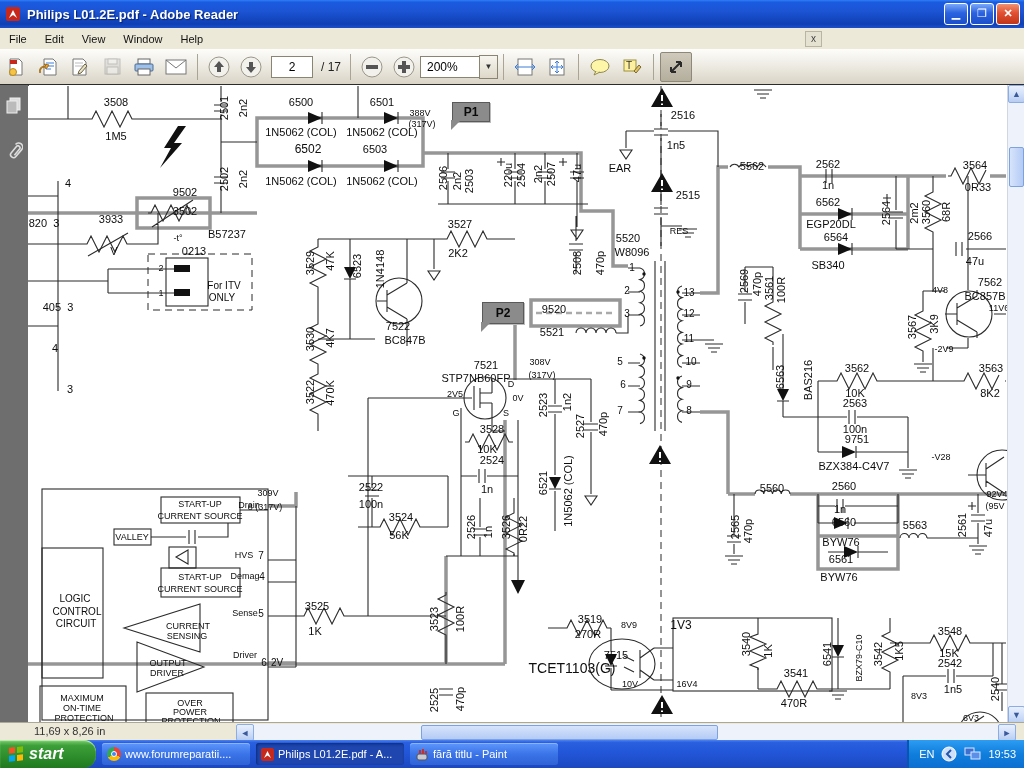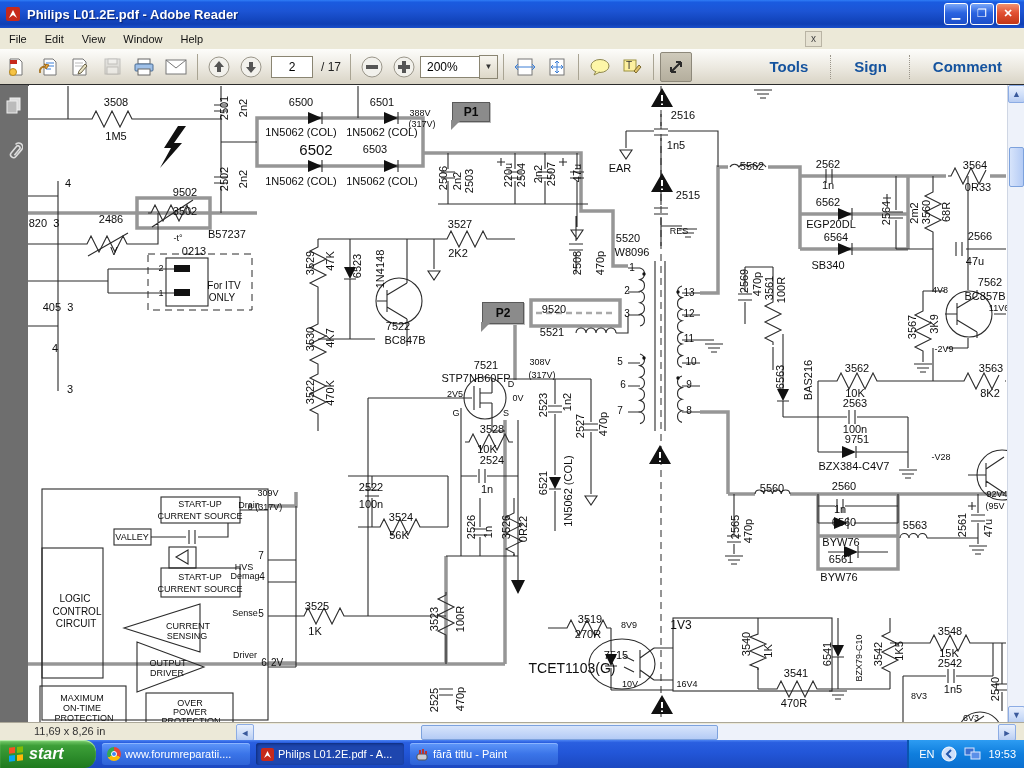--- a/index.html
+++ b/index.html
@@ -199,27 +199,20 @@
           <text x="5" y="12" font-size="10" fill="#333" font-family="Liberation Sans">T</text>
           <path d="M13 14 l5 -6 l2 2 l-5 6 Z" fill="#e0c26a" stroke="#7c6a2c"></path>
         </svg>
     </span>
     <span class="tsep"></span>
     <span class="tbtn" style="background:linear-gradient(#cfcabb,#b4ae9d);border:1px solid #8d887a;">
       <svg width="18" height="18">
           <path d="M4 14 L14 4 M14 4 h-5 M14 4 v5 M4 14 h5 M4 14 v-5" stroke="#2a2a2a" stroke-width="2" fill="none"></path>
         </svg>
     </span>
-    <span class="rightlabels">
-      <span class="rlab">Tools</span>
-      <span class="dotsep"></span>
-      <span class="rlab">Sign</span>
-      <span class="dotsep"></span>
-      <span class="rlab">Comment</span>
-    </span>
   </div>
 
   <div id="docarea">
     <div id="sidestrip">
       <span class="sideicon" style="top:10px">
         <svg width="18" height="18">
             <rect x="5" y="2" width="10" height="12" fill="#ddd" stroke="#eee"></rect>
             <rect x="2" y="5" width="10" height="12" fill="#bbb" stroke="#eee"></rect>
           </svg>
       </span>
@@ -388,41 +381,41 @@
       </svg>
       <div id="sch-labels">
           <span class="sl" style="left: 88px; top: 16px; font-size: 11px;">3508</span>
           <span class="sl" style="left: 88px; top: 50px; font-size: 11px;">1M5</span>
           <span class="sl" style="left: 196px; top: 22px; font-size: 11px; transform: translate(-50%, -50%) rotate(-90deg);">2501</span>
           <span class="sl" style="left: 215px; top: 22px; font-size: 11px; transform: translate(-50%, -50%) rotate(-90deg);">2n2</span>
           <span class="sl" style="left: 196px; top: 93px; font-size: 11px; transform: translate(-50%, -50%) rotate(-90deg);">2502</span>
           <span class="sl" style="left: 215px; top: 93px; font-size: 11px; transform: translate(-50%, -50%) rotate(-90deg);">2n2</span>
           <span class="sl" style="left: 40px; top: 97px; font-size: 11px;">4</span>
           <span class="sl" style="left: 16px; top: 137px; font-size: 11px;">820  3</span>
-          <span class="sl" style="left: 83px; top: 133px; font-size: 11px;">2486</span>
+          <span class="sl" style="left: 83px; top: 133px; font-size: 11px;">3933</span>
           <span class="sl" style="left: 86px; top: 165px; font-size: 11px;">V</span>
           <span class="sl" style="left: 157px; top: 106px; font-size: 11px;">9502</span>
           <span class="sl" style="left: 157px; top: 125px; font-size: 11px;">3502</span>
           <span class="sl" style="left: 150px; top: 152px; font-size: 9px;">-t°</span>
           <span class="sl" style="left: 199px; top: 148px; font-size: 11px;">B57237</span>
           <span class="sl" style="left: 166px; top: 165px; font-size: 11px;">0213</span>
           <span class="sl" style="left: 133px; top: 182px; font-size: 9px;">2</span>
           <span class="sl" style="left: 133px; top: 207px; font-size: 9px;">1</span>
           <span class="sl" style="left: 196px; top: 200px; font-size: 10px;">For ITV</span>
           <span class="sl" style="left: 194px; top: 212px; font-size: 10px;">ONLY</span>
           <span class="sl" style="left: 30px; top: 221px; font-size: 11px;">405  3</span>
           <span class="sl" style="left: 27px; top: 262px; font-size: 11px;">4</span>
           <span class="sl" style="left: 42px; top: 303px; font-size: 11px;">3</span>
           <span class="sl" style="left: 273px; top: 16px; font-size: 11px;">6500</span>
           <span class="sl" style="left: 354px; top: 16px; font-size: 11px;">6501</span>
           <span class="sl" style="left: 392px; top: 27px; font-size: 9px;">388V</span>
           <span class="sl" style="left: 394px; top: 38px; font-size: 9px;">(317V)</span>
           <span class="sl" style="left: 273px; top: 46px; font-size: 11px;">1N5062 (COL)</span>
           <span class="sl" style="left: 354px; top: 46px; font-size: 11px;">1N5062 (COL)</span>
-          <span class="sl" style="left: 288px; top: 63px; font-size: 15px;">6502</span>
+          <span class="sl" style="left: 280px; top: 63px; font-size: 12px;">6502</span>
           <span class="sl" style="left: 347px; top: 63px; font-size: 11px;">6503</span>
           <span class="sl" style="left: 273px; top: 95px; font-size: 11px;">1N5062 (COL)</span>
           <span class="sl" style="left: 354px; top: 95px; font-size: 11px;">1N5062 (COL)</span>
           <span class="sl" style="left: 415px; top: 92px; font-size: 11px; transform: translate(-50%, -50%) rotate(-90deg);">2506</span>
           <span class="sl" style="left: 429px; top: 95px; font-size: 11px; transform: translate(-50%, -50%) rotate(-90deg);">2n2</span>
           <span class="sl" style="left: 441px; top: 95px; font-size: 11px; transform: translate(-50%, -50%) rotate(-90deg);">2503</span>
           <span class="sl" style="left: 480px; top: 89px; font-size: 11px; transform: translate(-50%, -50%) rotate(-90deg);">220u</span>
           <span class="sl" style="left: 493px; top: 89px; font-size: 11px; transform: translate(-50%, -50%) rotate(-90deg);">2504</span>
           <span class="sl" style="left: 510px; top: 88px; font-size: 11px; transform: translate(-50%, -50%) rotate(-90deg);">2n2</span>
           <span class="sl" style="left: 523px; top: 88px; font-size: 11px; transform: translate(-50%, -50%) rotate(-90deg);">2507</span>
@@ -539,21 +532,21 @@
           <span class="sl" style="left: 720px; top: 445px; font-size: 11px; transform: translate(-50%, -50%) rotate(-90deg);">470p</span>
           <span class="sl" style="left: 813px; top: 456px; font-size: 11px;">BYW76</span>
           <span class="sl" style="left: 813px; top: 473px; font-size: 11px;">6561</span>
           <span class="sl" style="left: 811px; top: 491px; font-size: 11px;">BYW76</span>
           <span class="sl" style="left: 172px; top: 418px; font-size: 9px;">START-UP</span>
           <span class="sl" style="left: 172px; top: 430px; font-size: 9px;">CURRENT SOURCE</span>
           <span class="sl" style="left: 221px; top: 419px; font-size: 9px;">Drain</span>
           <span class="sl" style="left: 240px; top: 407px; font-size: 9px;">309V</span>
           <span class="sl" style="left: 237px; top: 421px; font-size: 9px;">8 (317V)</span>
           <span class="sl" style="left: 104px; top: 451px; font-size: 9px;">VALLEY</span>
-          <span class="sl" style="left: 216px; top: 481px; font-size: 9px;">HVS</span>
+          <span class="sl" style="left: 216px; top: 469px; font-size: 9px;">HVS</span>
           <span class="sl" style="left: 233px; top: 470px; font-size: 10px;">7</span>
           <span class="sl" style="left: 172px; top: 491px; font-size: 9px;">START-UP</span>
           <span class="sl" style="left: 172px; top: 503px; font-size: 9px;">CURRENT SOURCE</span>
           <span class="sl" style="left: 217px; top: 490px; font-size: 9px;">Demag</span>
           <span class="sl" style="left: 234px; top: 491px; font-size: 10px;">4</span>
           <span class="sl" style="left: 47px; top: 513px; font-size: 10px;">LOGIC</span>
           <span class="sl" style="left: 49px; top: 526px; font-size: 10px;">CONTROL</span>
           <span class="sl" style="left: 48px; top: 538px; font-size: 10px;">CIRCUIT</span>
           <span class="sl" style="left: 217px; top: 527px; font-size: 9px;">Sense</span>
           <span class="sl" style="left: 233px; top: 528px; font-size: 10px;">5</span>

